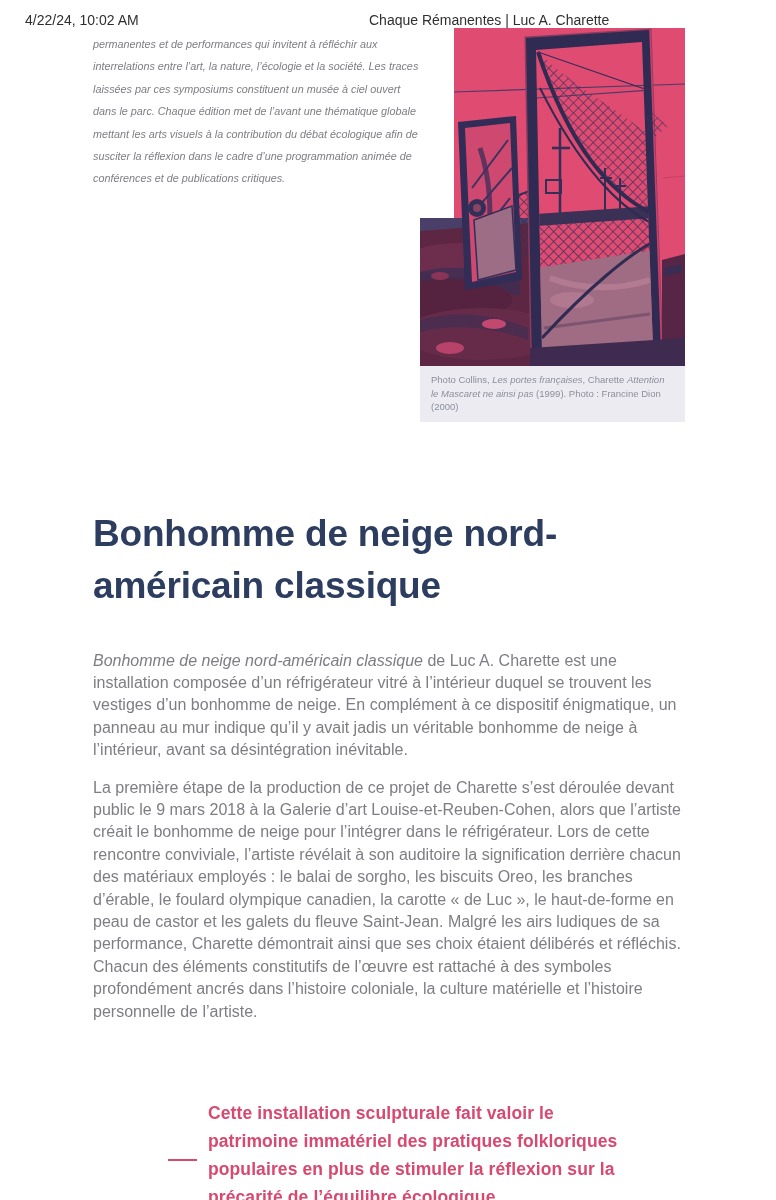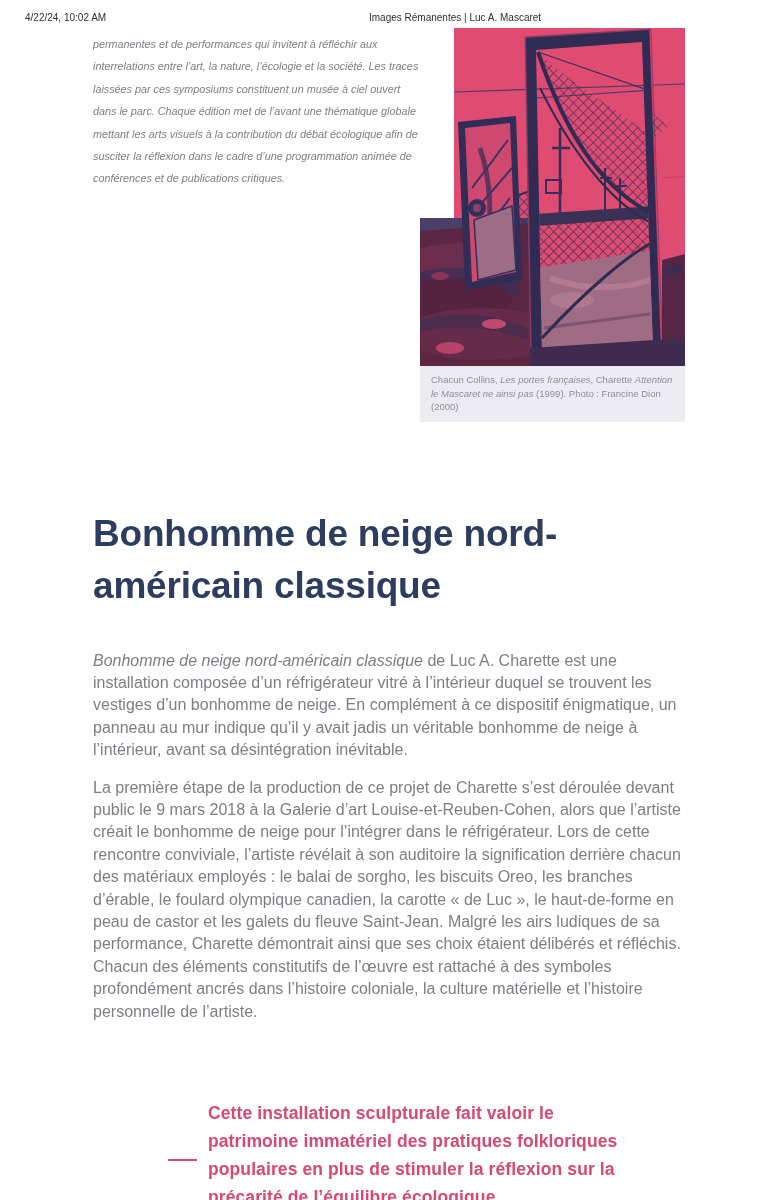--- a/index.html
+++ b/index.html
@@ -12,21 +12,21 @@
     --caption-bg:#ebebf1;
     --chrome:#2f2f2f;
   }
   *{margin:0;padding:0;box-sizing:border-box;}
   html,body{background:#fff;}
   .page{
     position:relative;width:776px;height:1200px;background:#ffffff;
     font-family:"Liberation Sans","DejaVu Sans",sans-serif;overflow:hidden;
   }
   
-  .print-header{position:absolute;top:12px;left:0;right:0;height:14px;font-size:10px;color:var(--chrome);}
+  .print-header{position:absolute;top:12px;left:0;right:0;height:14px;font-size:14px;color:var(--chrome);}
   .print-header .date{position:absolute;left:25px;top:0;}
   .print-header .doc-title{position:absolute;left:369px;top:0;}
   .print-footer{position:absolute;bottom:8px;left:0;right:0;height:12px;font-size:8.5px;color:var(--chrome);}
   .print-footer .url{position:absolute;left:25px;top:0;}
   .print-footer .pagenum{position:absolute;right:22px;top:0;}
 
   .content{position:absolute;left:93px;top:28px;width:592px;}
 
   .top-row{display:flex;align-items:flex-start;}
   .intro-para{
@@ -65,21 +65,21 @@
     color:var(--pink);letter-spacing:0.1px;
   }
 </style>
 </head>
 <body>
 
 <div class="page">
 
   <div class="print-header">
     <span class="date">4/22/24, 10:02 AM</span>
-    <span class="doc-title">Images Rémanentes | Luc A. Mascaret</span>
+    <span class="doc-title">Chaque Rémanentes | Luc A. Charette</span>
   </div>
 
   <div class="content">
 
     <div class="top-row">
       <p class="intro-para">permanentes et de performances qui invitent à réfléchir aux interrelations entre l’art, la nature, l’écologie et la société. Les traces laissées par ces symposiums constituent un musée à ciel ouvert dans le parc. Chaque édition met de l’avant une thématique globale mettant les arts visuels à la contribution du débat écologique afin de susciter la réflexion dans le cadre d’une programmation animée de conférences et de publications critiques.</p>
 
       <figure class="figure">
 
         <svg width="265" height="338" viewBox="0 0 265 338" role="img">
@@ -158,21 +158,21 @@
           </g>
 
           <g>
             <path d="M242 232 L265 226 L265 338 L242 338 Z" fill="#572545"></path>
             <path d="M244 240 L262 236 L262 244 L244 248 Z" fill="#3a2c52"></path>
             <path d="M110 320 L265 310 L265 338 L110 338 Z" fill="#402b50"></path>
           </g>
         </svg>
 
         <figcaption>
-          <span>Chacun Collins, </span><span class="it">Les portes françaises</span><span>, Charette </span><span class="it">Attention le Mascaret ne ainsi pas</span><span> (1999). Photo : Francine Dion (2000)</span>
+          <span>Photo Collins, </span><span class="it">Les portes françaises</span><span>, Charette </span><span class="it">Attention le Mascaret ne ainsi pas</span><span> (1999). Photo : Francine Dion (2000)</span>
         </figcaption>
       </figure>
     </div>
 
     <h1 class="article-title">Bonhomme de neige nord-américain classique</h1>
 
     <p class="body-para lead"><span class="it">Bonhomme de neige nord-américain classique</span><span> de Luc A. Charette est une installation composée d’un réfrigérateur vitré à l’intérieur duquel se trouvent les vestiges d’un bonhomme de neige. En complément à ce dispositif énigmatique, un panneau au mur indique qu’il y avait jadis un véritable bonhomme de neige à l’intérieur, avant sa désintégration inévitable.</span></p>
 
     <p class="body-para second">La première étape de la production de ce projet de Charette s’est déroulée devant public le 9 mars 2018 à la Galerie d’art Louise-et-Reuben-Cohen, alors que l’artiste créait le bonhomme de neige pour l’intégrer dans le réfrigérateur. Lors de cette rencontre conviviale, l’artiste révélait à son auditoire la signification derrière chacun des matériaux employés : le balai de sorgho, les biscuits Oreo, les branches d’érable, le foulard olympique canadien, la carotte « de Luc », le haut-de-forme en peau de castor et les galets du fleuve Saint-Jean. Malgré les airs ludiques de sa performance, Charette démontrait ainsi que ses choix étaient délibérés et réfléchis. Chacun des éléments constitutifs de l’œuvre est rattaché à des symboles profondément ancrés dans l’histoire coloniale, la culture matérielle et l’histoire personnelle de l’artiste.</p>
 

